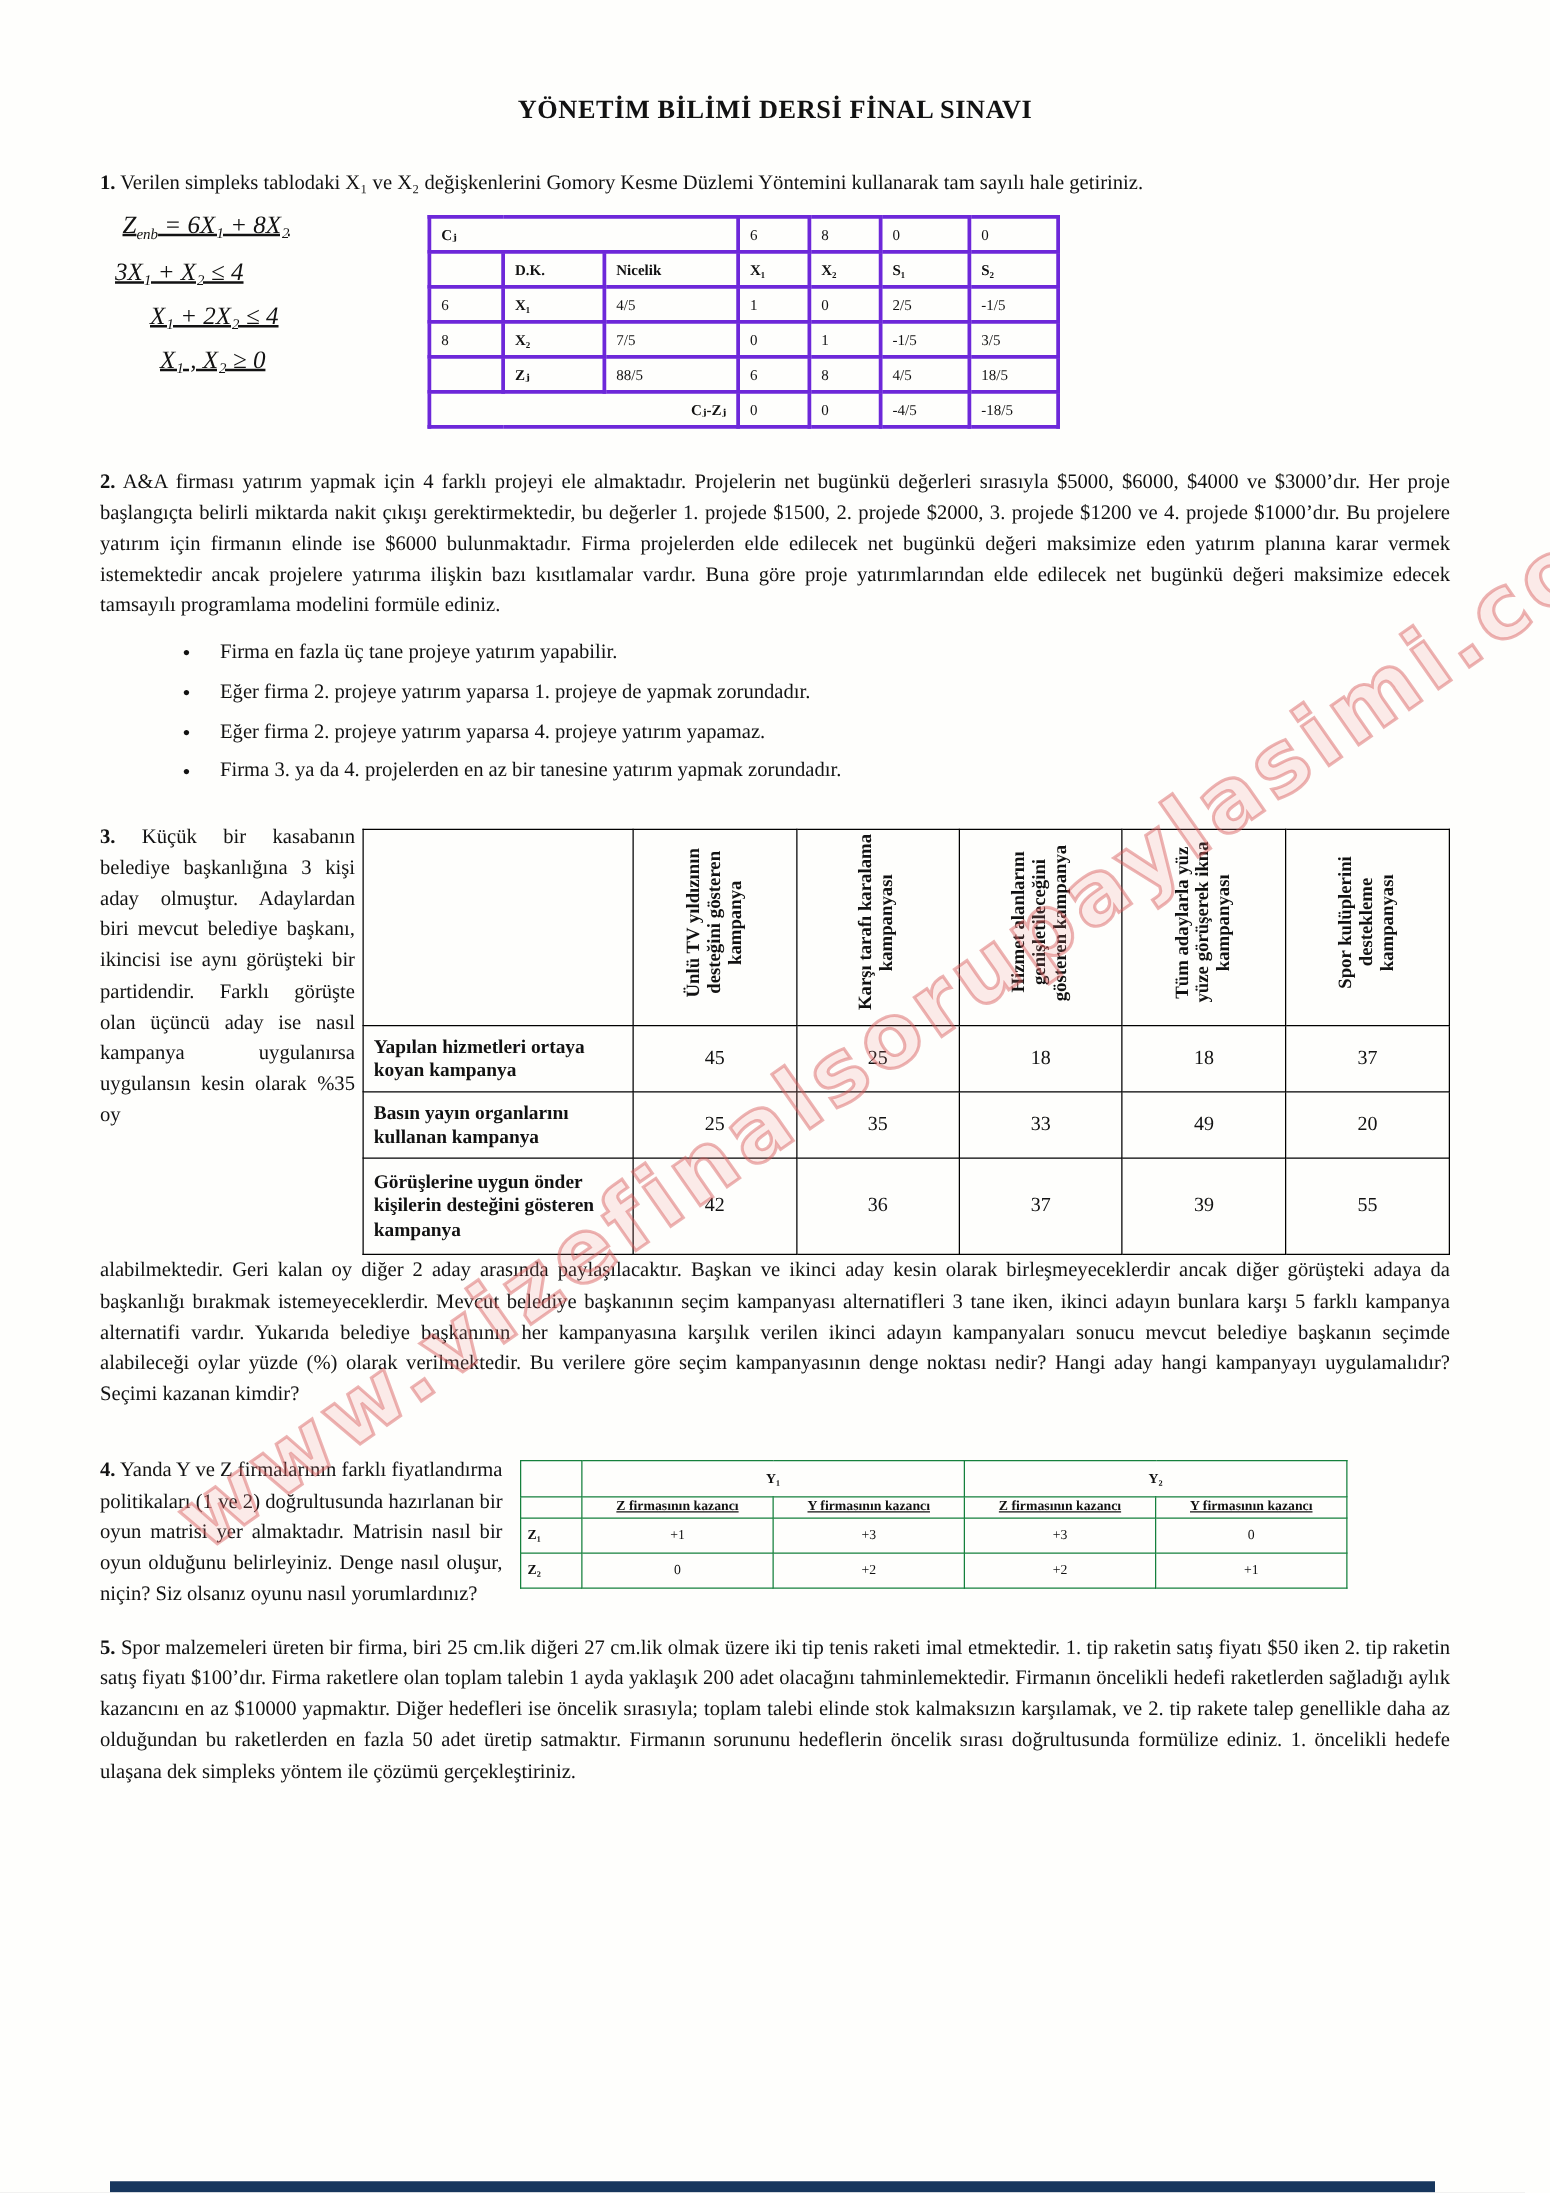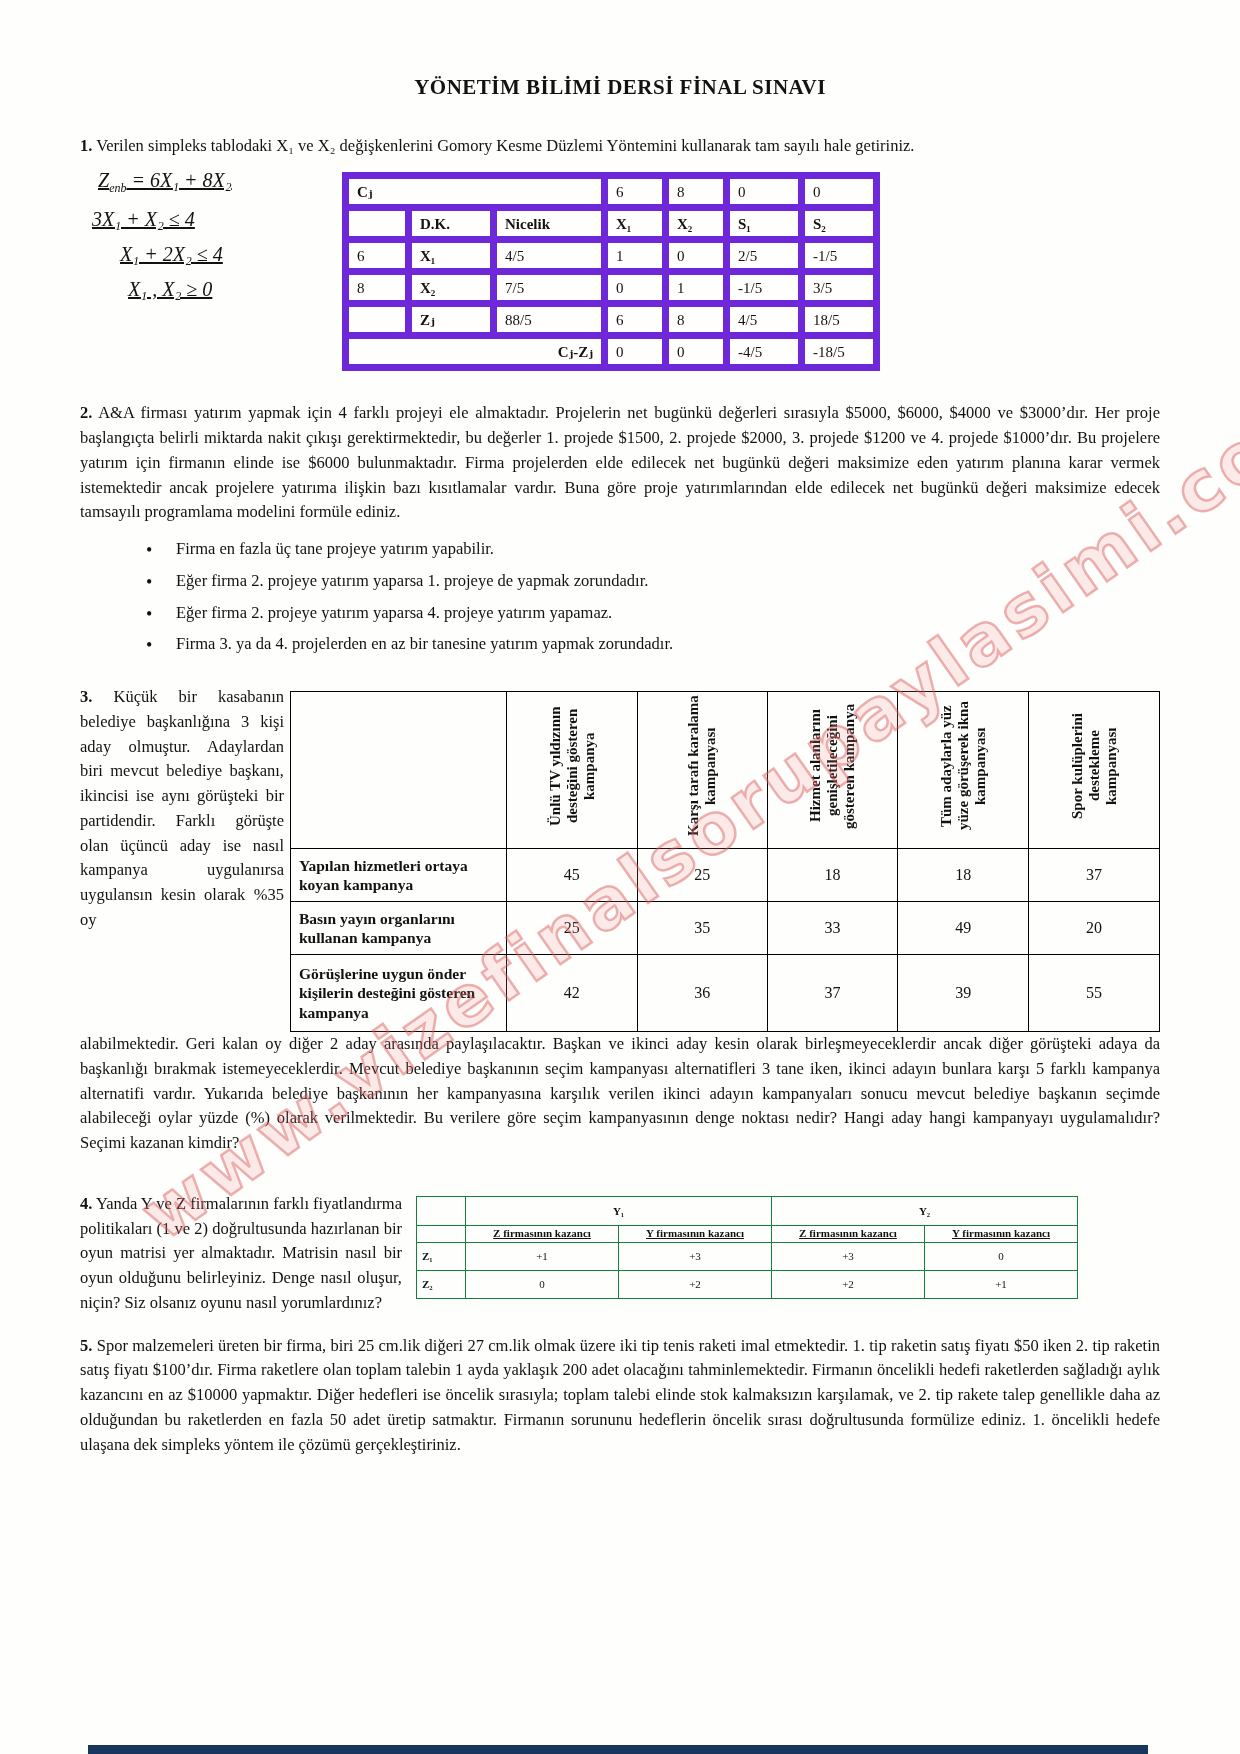--- a/index.html
+++ b/index.html
@@ -16,21 +16,21 @@
 
   
   .q1-row{ display:flex; align-items:flex-start; margin:10px 0 18px 0; }
   .mathblock{ width:262px; font-style:italic; font-size:20px; line-height:1.0; padding-top:2px; }
   .mathblock .ml{ margin-bottom:15px; white-space:nowrap;text-decoration:underline; }
   .ml sub{ font-size:12px; }
   .ml.l1{ padding-left:18px; } .ml.l2{ padding-left:12px; }
   .ml.l3{ padding-left:40px; } .ml.l4{ padding-left:48px; }
 
   table.simplex{ border-collapse:collapse; margin-top:4px; }
-  table.simplex td{ border:7px solid #6d28d9; padding:1px 8px; height:23px; font-size:15px; vertical-align:middle; }
+  table.simplex td{ border:3px solid #6d28d9; padding:1px 8px; height:23px; font-size:12px; vertical-align:middle; }
   table.simplex td.b{ font-weight:bold; }
   .w45{ width:40px; } .w70{ width:62px; } .w95{ width:88px; } .wv{ width:38px; } .ws{ width:52px; }
   td.right{ text-align:right; }
 
   
   .q2{ margin-top:30px; }
   ul.bullets{ margin:12px 0 0 0; padding:0 0 0 66px; list-style:none; }
   ul.bullets li{ margin-bottom:7px; position:relative; padding-left:30px; }
   ul.bullets li::before{ content:"•"; position:absolute; left:0; font-size:18px; }
 

